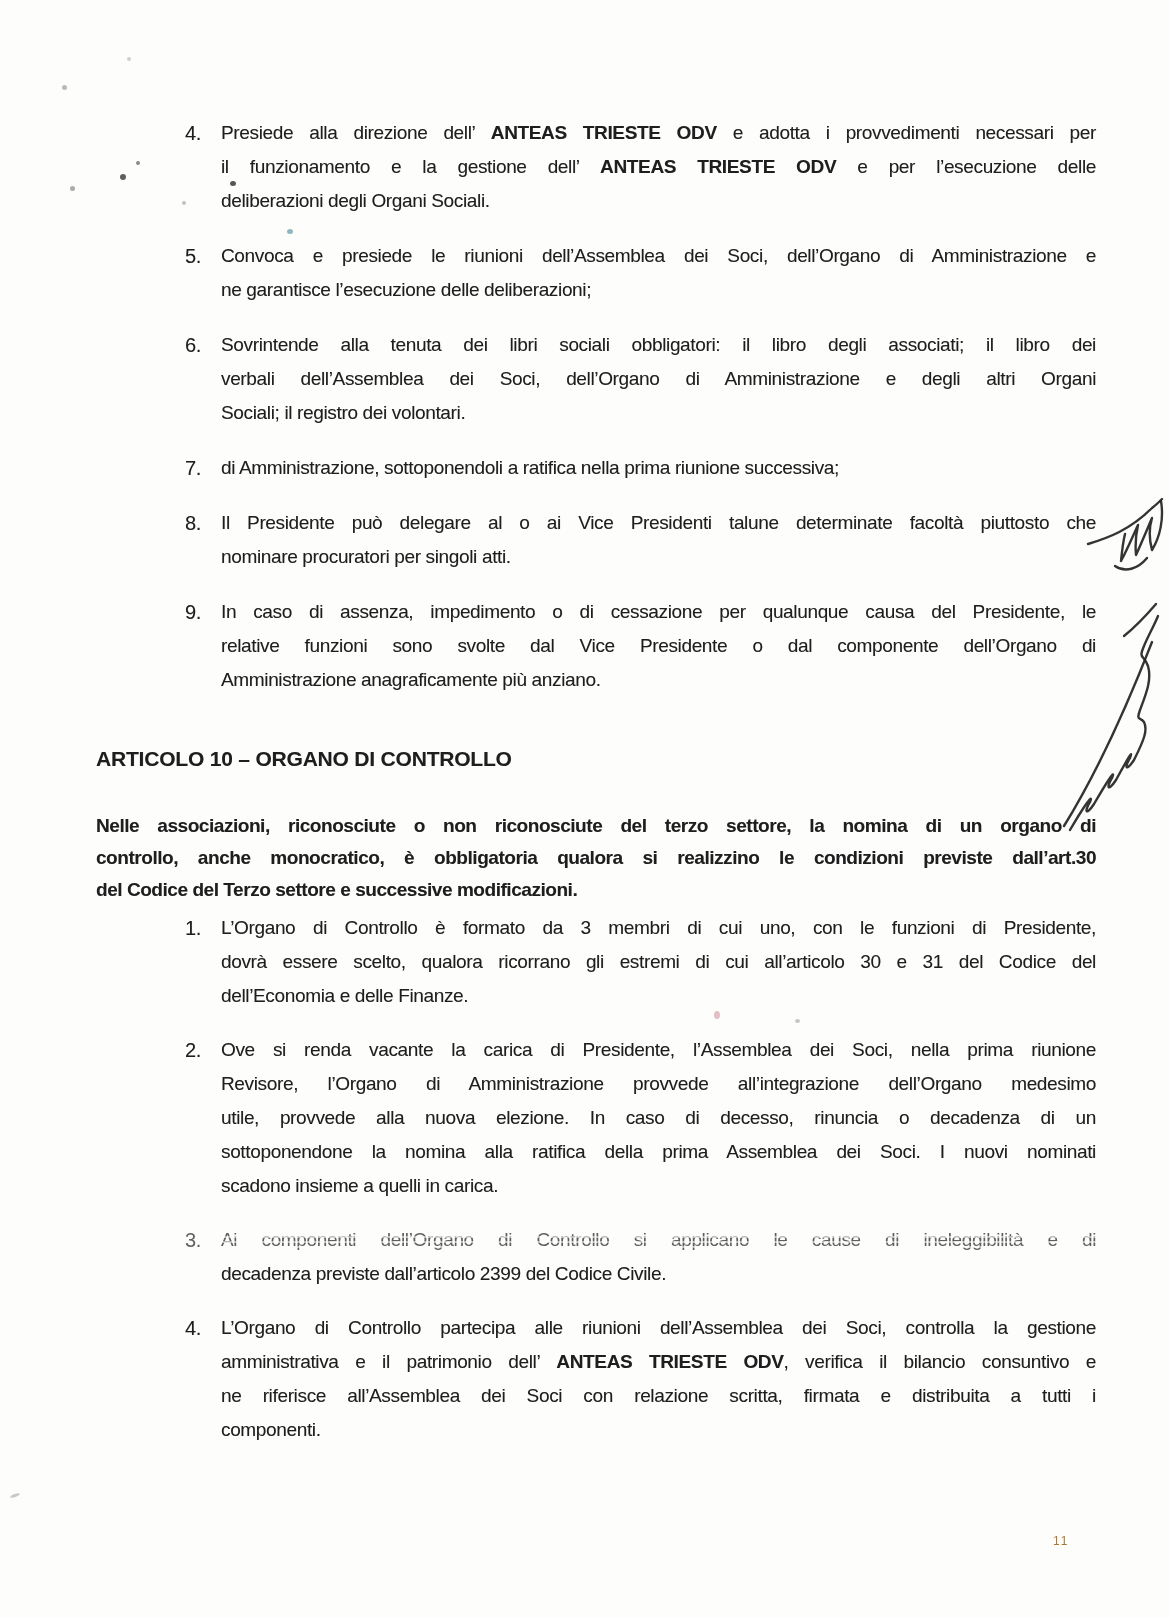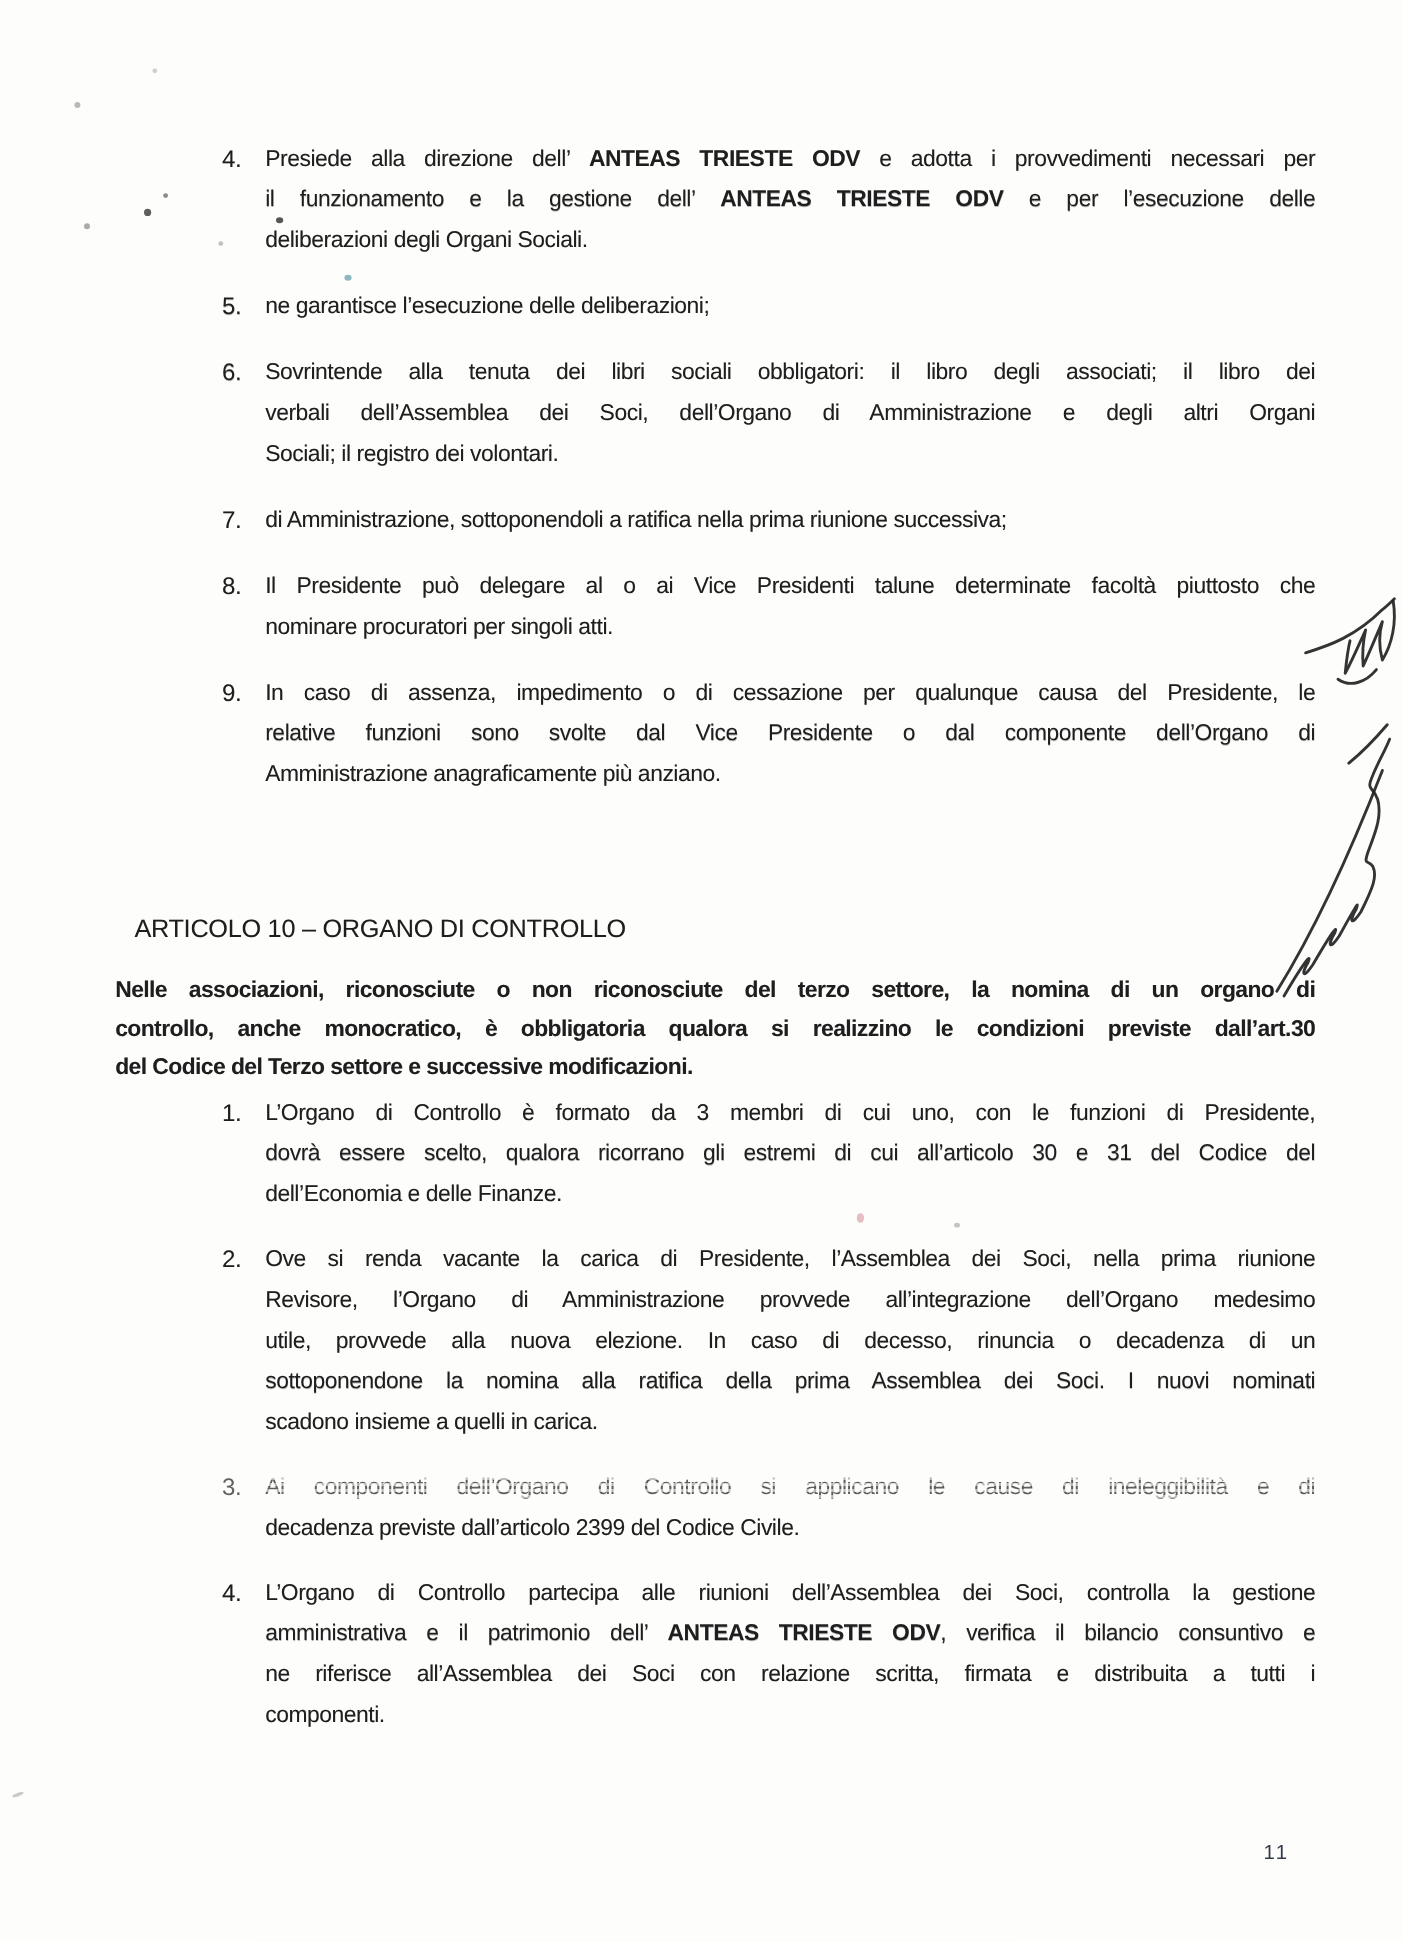--- a/index.html
+++ b/index.html
@@ -40,30 +40,30 @@
   .line.fadedline{color:#5e5e5e;position:relative;text-shadow:none;}
   .line.fadedline::after{
     content:'';position:absolute;inset:0;pointer-events:none;
     background:repeating-linear-gradient(180deg,
       rgba(253,253,252,0) 0 3px,
       rgba(253,253,252,0.55) 3px 5px);
   }
   
   .heading{
     position:absolute;left:96px;top:744px;
-    margin:16px;font-size:21px;font-weight:400;
+    margin:0;font-size:21px;font-weight:700;
     letter-spacing:-0.2px;line-height:30px;text-align:center;
   }
   
   .intro{position:absolute;left:96px;top:793px;width:1000px;font-weight:700;margin-top:17px;}
   .intro .line{line-height:32px;letter-spacing:-0.45px;}
   
   .page-number{
     position:absolute;left:1053px;top:1534px;
-    font-size:17px;color:#0f172a;letter-spacing:2px;
+    font-size:12px;color:#a16207;letter-spacing:2px;
     text-shadow:none;opacity:.85;
   }
   
   .ink{position:absolute;pointer-events:none;}
   .ink path{fill:none;stroke:#232323;stroke-width:2.4;stroke-linecap:round;stroke-linejoin:round;opacity:.92;}
   
   .spk{position:absolute;border-radius:50%;pointer-events:none;}
 </style>
 </head>
 <body>
@@ -87,20 +87,21 @@
         <div class="num">4.</div>
         <div class="body">
           <div class="line"><span>Presiede alla direzione dell’ </span><span class="bold">ANTEAS TRIESTE ODV</span><span> e adotta i provvedimenti necessari per</span></div>
           <div class="line"><span>il funzionamento e la gestione dell’ </span><span class="bold">ANTEAS TRIESTE ODV</span><span> e per l’esecuzione delle</span></div>
           <div class="line last"><span>deliberazioni degli Organi Sociali.</span></div>
         </div>
       </div>
       <div class="item">
         <div class="num">5.</div>
         <div class="body">
+          <div class="line"><span>Convoca e presiede le riunioni dell’Assemblea dei Soci, dell’Organo di Amministrazione e</span></div>
           <div class="line last"><span>ne garantisce l’esecuzione delle deliberazioni;</span></div>
         </div>
       </div>
       <div class="item">
         <div class="num">6.</div>
         <div class="body">
           <div class="line"><span>Sovrintende alla tenuta dei libri sociali obbligatori: il libro degli associati; il libro dei</span></div>
           <div class="line"><span>verbali dell’Assemblea dei Soci, dell’Organo di Amministrazione e degli altri Organi</span></div>
           <div class="line last"><span>Sociali; il registro dei volontari.</span></div>
         </div>

